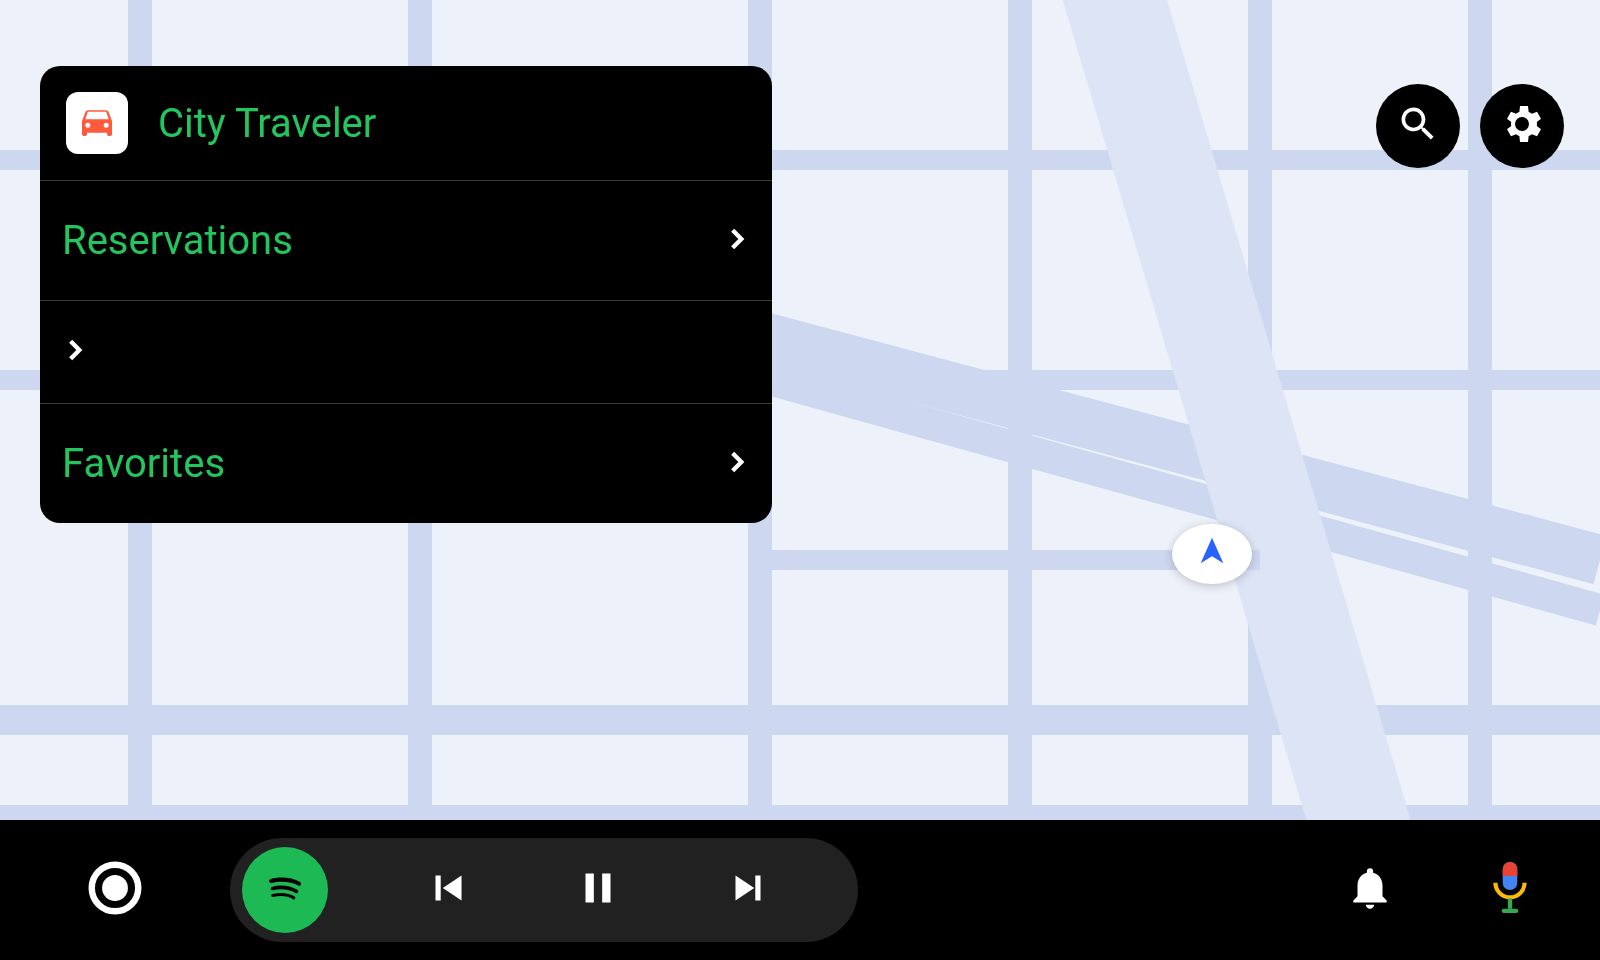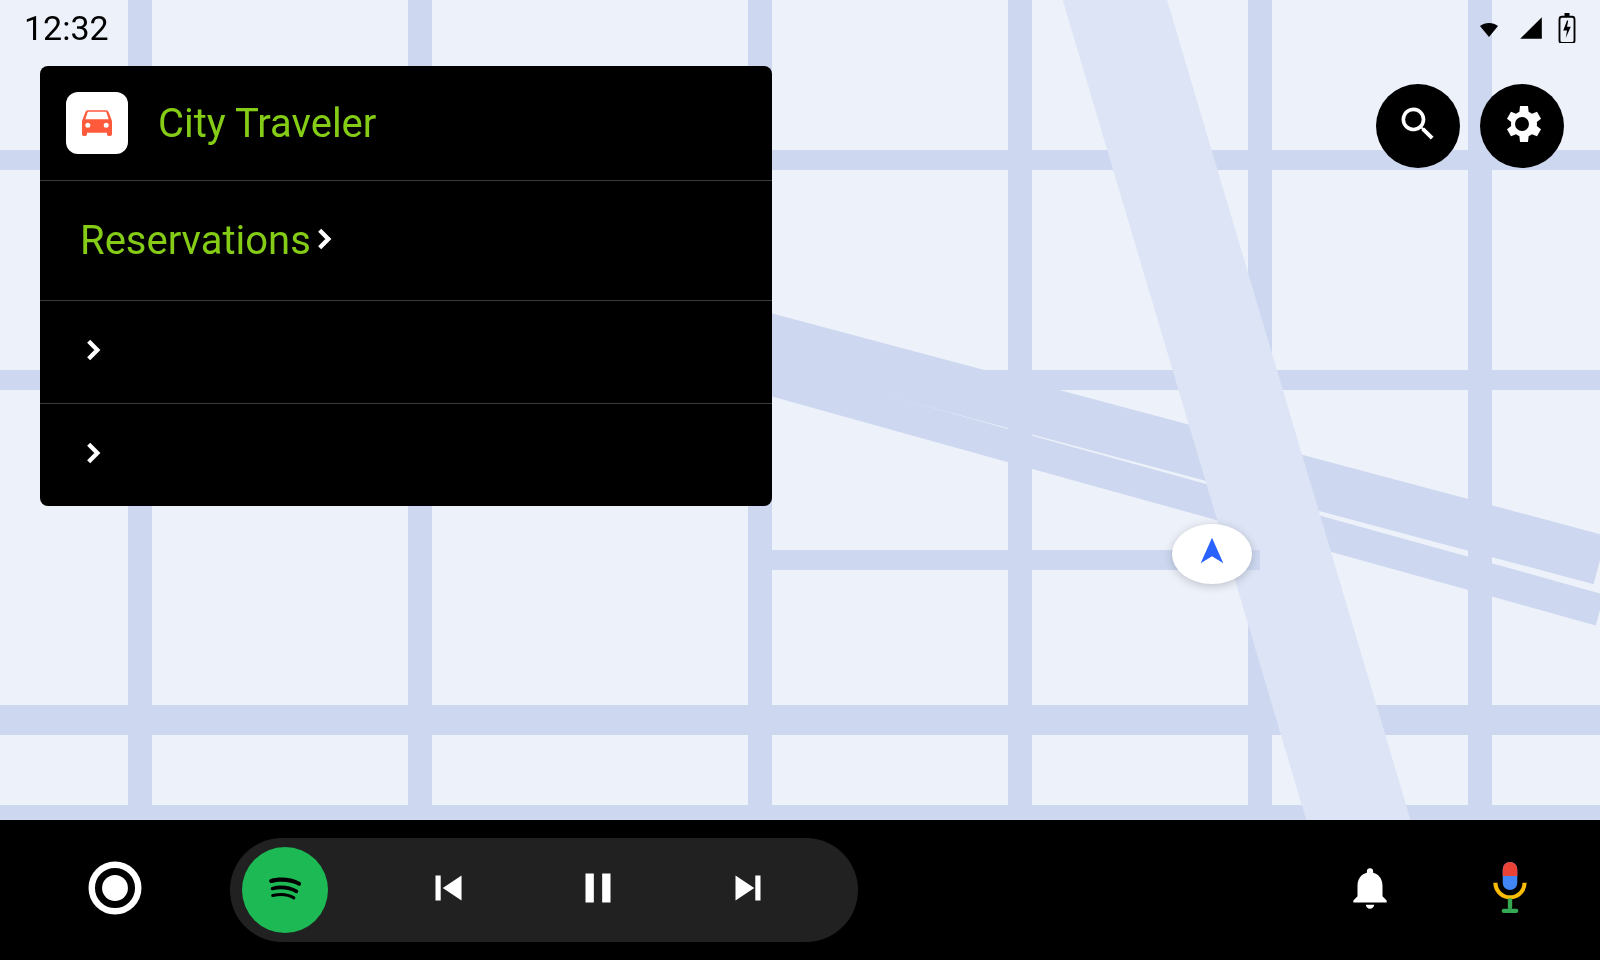--- a/index.html
+++ b/index.html
@@ -58,24 +58,24 @@
   }
   .circle-btn svg { fill: #fff; }
   
   
   .side-panel {
     position: absolute;
     top: 66px;
     left: 40px;
     width: 732px;
     background: #000;
-    border-radius: 8px;
+    border-radius: 20px;
     overflow: hidden;
     z-index: 30;
-    color: #84cc16;
+    color: #22c55e;
   }
   .panel-header {
     display: flex;
     align-items: center;
     gap: 30px;
     padding: 26px 26px;
     border-bottom: 1px solid #3a3a3a;
   }
   .app-icon {
     width: 62px; height: 62px;
@@ -84,22 +84,22 @@
     display: flex;
     align-items: center;
     justify-content: center;
   }
   .app-icon svg { fill: #ff5a3c; }
   .app-title { font-size: 40px; font-weight: 400; }
   
   .menu-item {
     display: flex;
     align-items: center;
-    justify-content: flex-start;
-    padding: 36px 40px;
+    justify-content: space-between;
+    padding: 36px 22px;
     border-bottom: 1px solid #3a3a3a;
     cursor: pointer;
   }
   .menu-item:last-child { border-bottom: none; }
   .menu-label { font-size: 40px; font-weight: 400; }
   .chevron svg { stroke: #fff; fill: none; }
   
   
   .loc-marker {
     position: absolute;
@@ -188,42 +188,20 @@
         <path stroke-width="20" d="M 0 160 L 1600 160"></path>
         <path stroke-width="20" d="M 0 380 L 1600 380"></path>
         <path stroke-width="50" d="M 700 320 L 1600 560"></path>
         <path stroke-width="32" d="M 700 360 L 1600 610"></path>
         <path stroke-width="100" d="M 1100 -50 L 1400 960" stroke="#dce4f5"></path>
         <path stroke-width="20" d="M 760 560 L 1260 560"></path>
       </g>
     </svg>
   </div>
 
-  <div class="status-bar">
-    <span>12:32</span>
-    <div class="status-right">
-      <span>
-        <svg width="30" height="24" viewBox="0 0 24 24">
-            <path fill="#000" d="M12 21l9-11c-5-4-13-4-18 0l9 11z"></path>
-          </svg>
-      </span>
-      <span>
-        <svg width="30" height="26" viewBox="0 0 24 24">
-            <path fill="#000" d="M2 22h20V2L2 22z"></path>
-          </svg>
-      </span>
-      <span>
-        <svg width="18" height="30" viewBox="0 0 12 24">
-            <rect x="0" y="3" width="12" height="21" rx="2" fill="none" stroke="#000" stroke-width="1.5"></rect>
-            <rect x="4" y="0" width="4" height="3" fill="#000"></rect>
-            <path fill="#000" d="M6 6l-3 8h3l-1 6 4-9H6l1-5z"></path>
-          </svg>
-      </span>
-    </div>
-  </div>
 
   <div class="top-actions">
     <div class="circle-btn">
       <span>
         <svg width="44" height="44" viewBox="0 0 24 24">
             <path d="M15.5 14h-.79l-.28-.27a6.5 6.5 0 10-.7.7l.27.28v.79l5 5 1.5-1.5-5-5zm-6 0a4.5 4.5 0 110-9 4.5 4.5 0 010 9z"></path>
           </svg>
       </span>
     </div>
     <div class="circle-btn">
@@ -255,20 +233,21 @@
       </span>
     </div>
     <div class="menu-item">
       <span class="chevron">
         <svg width="26" height="26" viewBox="0 0 24 24" stroke-width="4">
             <path d="M8 4l8 8-8 8"></path>
           </svg>
       </span>
     </div>
     <div class="menu-item">
+      <span class="menu-label">Favorites</span>
       <span class="chevron">
         <svg width="26" height="26" viewBox="0 0 24 24" stroke-width="4">
             <path d="M8 4l8 8-8 8"></path>
           </svg>
       </span>
     </div>
   </div>
 
   <div class="loc-marker">
     <span>

